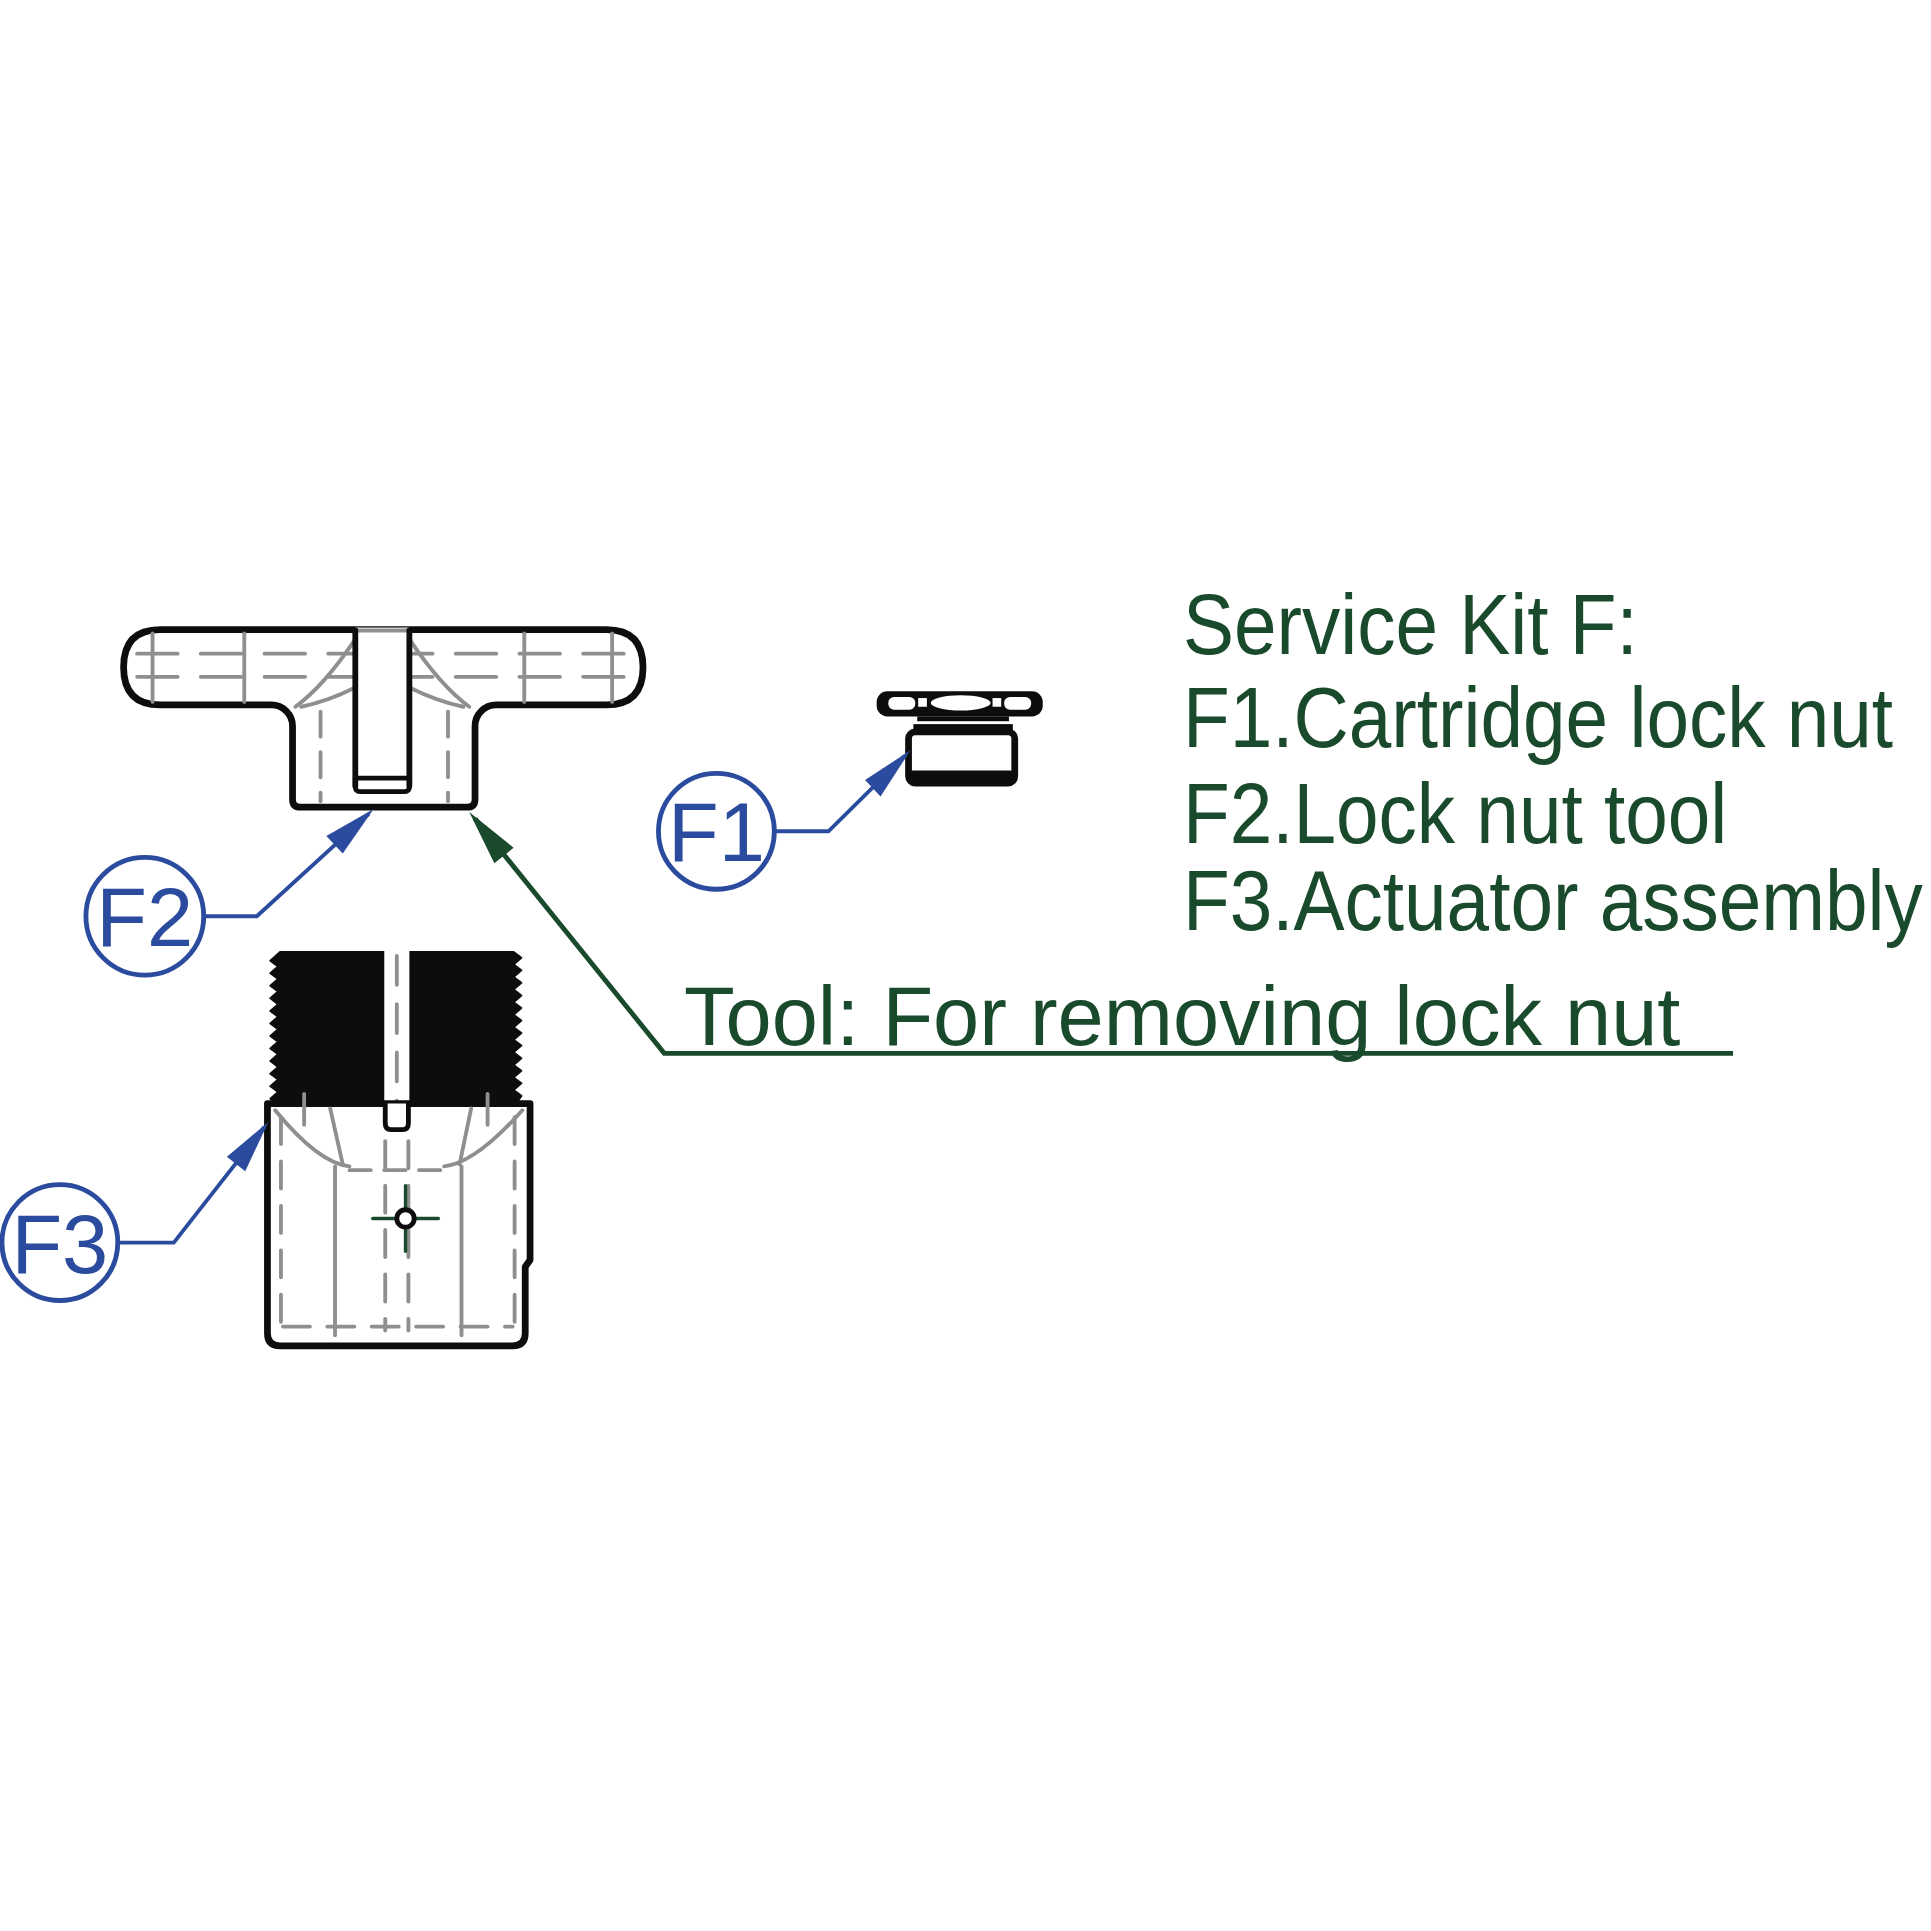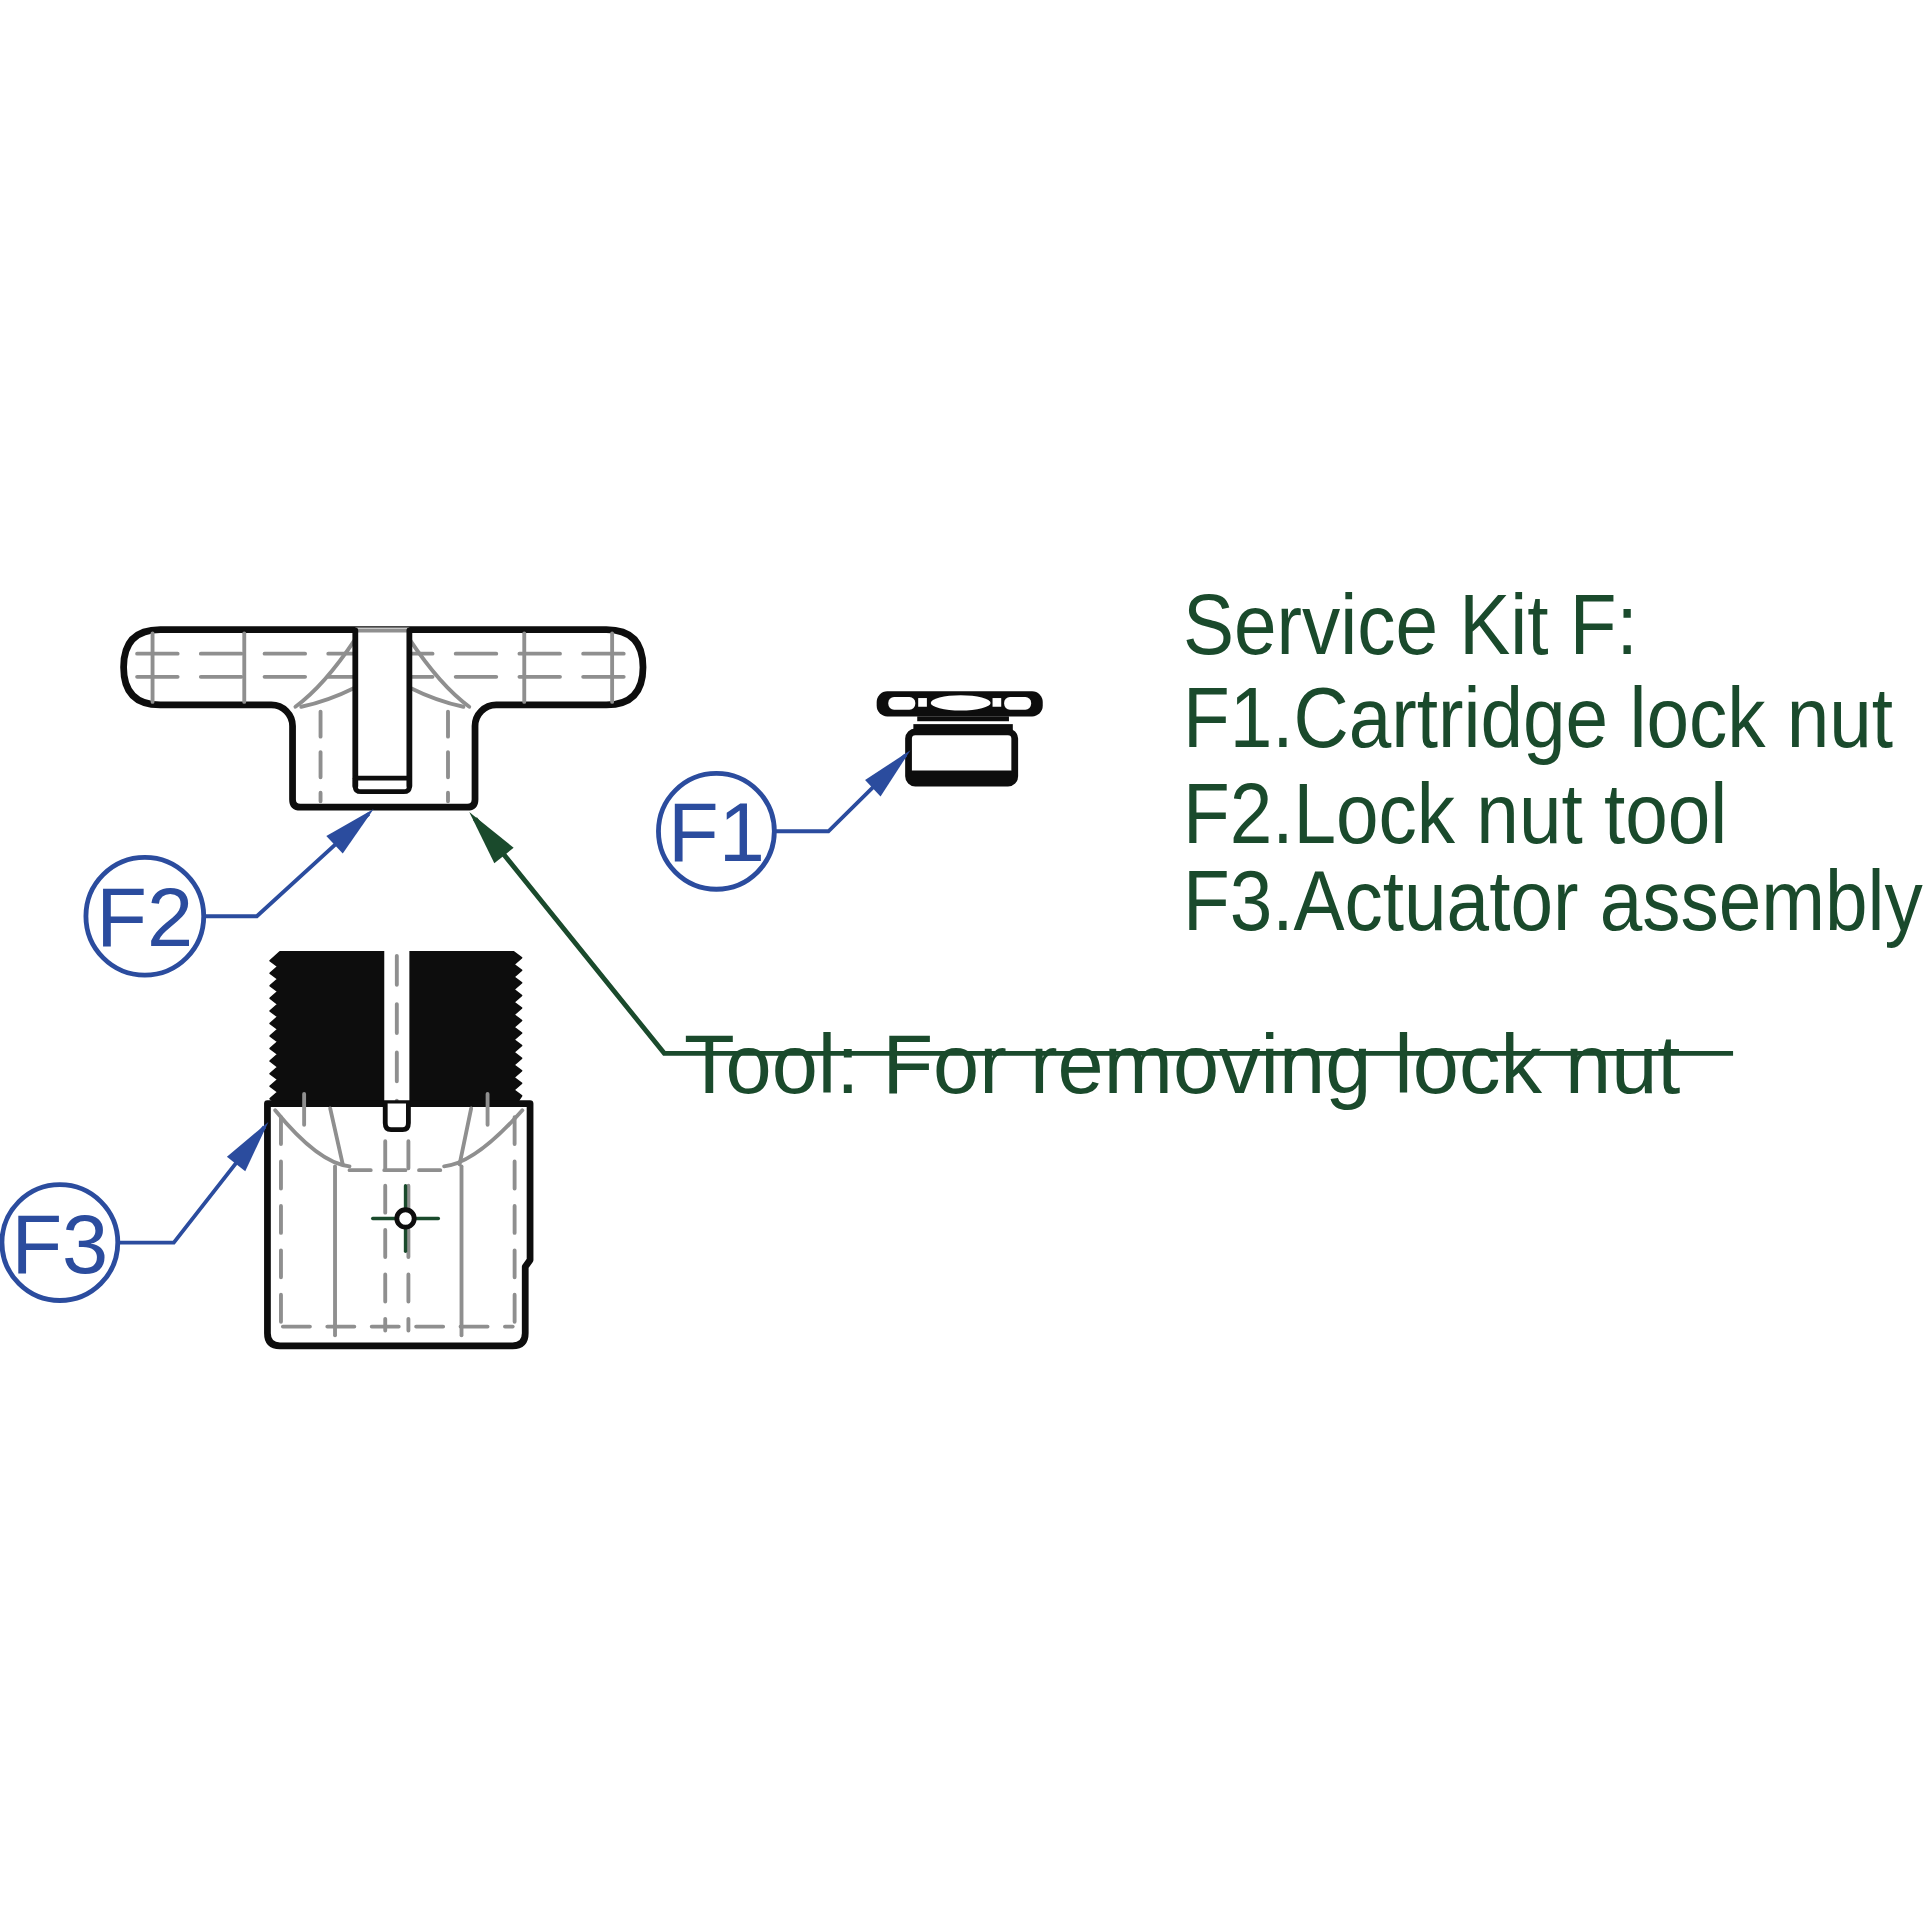--- a/index.html
+++ b/index.html
@@ -3,21 +3,21 @@
 <meta charset="utf-8">
 <style>
   html,body{margin:0;padding:0;background:#ffffff;}
   .canvas{position:relative;width:1931px;height:1931px;background:#ffffff;overflow:hidden;
           font-family:"Liberation Sans",sans-serif;}
   .art{position:absolute;left:0;top:0;}
   .legend-line{position:absolute;left:1183px;white-space:nowrap;
                font:400 85px "Liberation Sans",sans-serif;color:#1a4a2c;
                transform:scaleX(0.9);transform-origin:0 0;}
   .tool-note{position:absolute;left:684px;top:969px;white-space:nowrap;
-             font:400 83px "Liberation Sans",sans-serif;color:#1a4a2c;margin-top:48px;}
+             font:400 83px "Liberation Sans",sans-serif;color:#1a4a2c;}
 </style>
 </head>
 <body>
 
 <div class="canvas">
 
   <svg class="art" width="1931" height="1931" viewBox="0 0 2000 2000">
 
     <g fill="none" stroke-linecap="round" stroke-linejoin="round">
 

